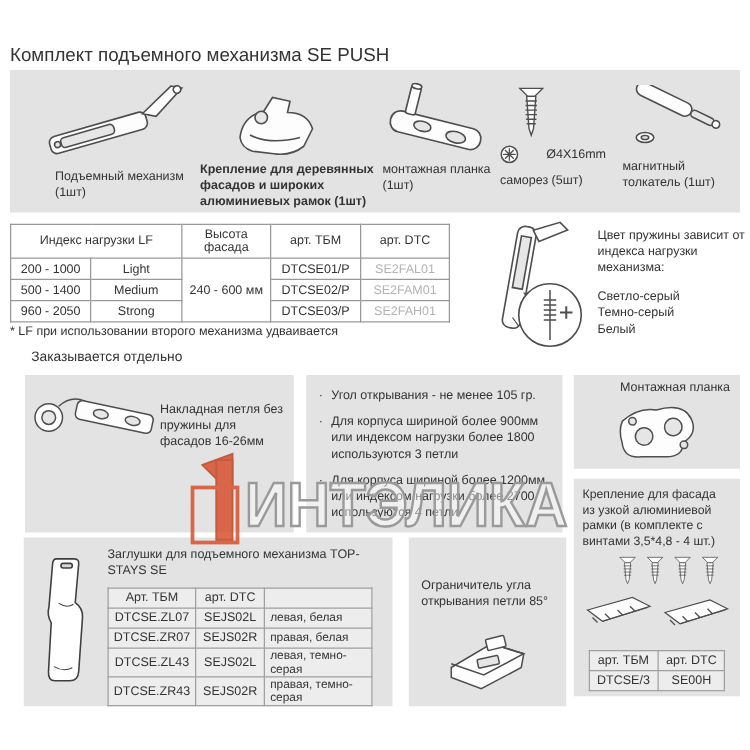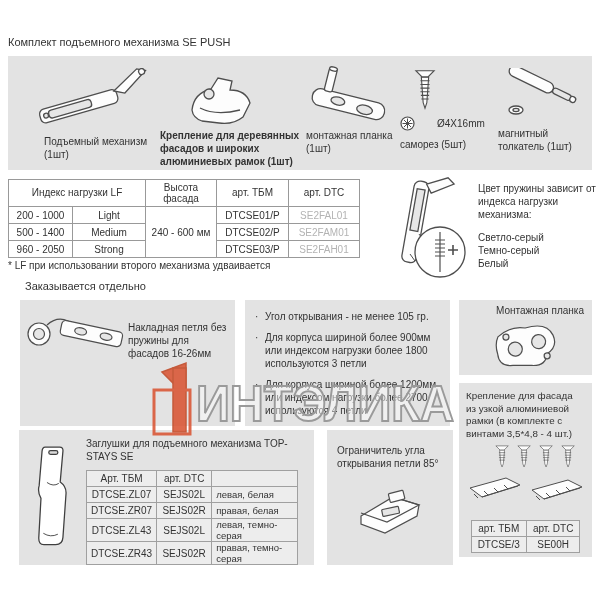--- a/index.html
+++ b/index.html
@@ -2,21 +2,21 @@
 <html><head>
 <meta charset="utf-8">
 <style>
   html,body{margin:0;padding:0;background:#fff;}
   .page{position:relative;width:600px;height:600px;background:#ffffff;overflow:hidden;
         font-family:"Liberation Sans", sans-serif;color:#3a3a3a;}
   svg{display:block;}
   svg text{font-family:"Liberation Sans", sans-serif;}
   .abs{position:absolute;}
   .panel{background:#e3e3e3;}
-  .page-title{left:8px;top:36px;font-size:11px;color:#333;}
+  .page-title{left:8px;top:36px;font-size:15px;color:#333;}
   
   .top-panel{left:8px;top:56px;width:584px;height:114px;}
   .kit-item{position:absolute;display:flex;flex-direction:column;}
   .kit-cap{font-size:10px;line-height:1.28;color:#333;}
   .dia-row{display:flex;align-items:center;gap:22px;font-size:10px;color:#333;}
   
   .ltable{left:8px;top:179px;border-collapse:collapse;background:#fff;font-size:10px;color:#333;}
   .ltable th,.ltable td{border:1px solid #999;text-align:center;padding:0 2px;font-weight:400;}
   .ltable th{height:26px;line-height:1.15;}
   .ltable td{height:16px;margin-left:24px;}
@@ -41,21 +41,21 @@
        height:15px;padding:0 6px;font-weight:400;color:#333;}
   
   .caps-box{left:19px;top:430px;width:295px;height:135px;padding:7px 8px;box-sizing:border-box;display:flex;}
   .caps-right{margin-left:10px;}
   .caps-title{font-size:10px;line-height:1.3;color:#333;width:220px;}
   .ctable{border-collapse:collapse;font-size:10px;margin-top:7px;}
   .ctable th,.ctable td{border:1px solid #a0a0a0;background:#ededed;height:15px;
        padding:0 4px;text-align:center;font-weight:400;color:#333;}
   .ctable td.desc{text-align:left;font-size:9.5px;}
   .limiter-box{left:327px;top:430px;width:126px;height:135px;padding:10px 10px;box-sizing:border-box;}
-  .limiter-title{font-size:10px;line-height:1.3;color:#333;margin-top:4px;}
+  .limiter-title{font-size:10px;line-height:1.3;color:#333;margin-top:22px;}
   
   .watermark{left:146px;top:358px;width:318px;height:84px;pointer-events:none;z-index:6;}
 </style>
 </head>
 <body>
 
 <div class="page">
 
   <div class="abs page-title">Комплект подъемного механизма SE PUSH</div>
 

